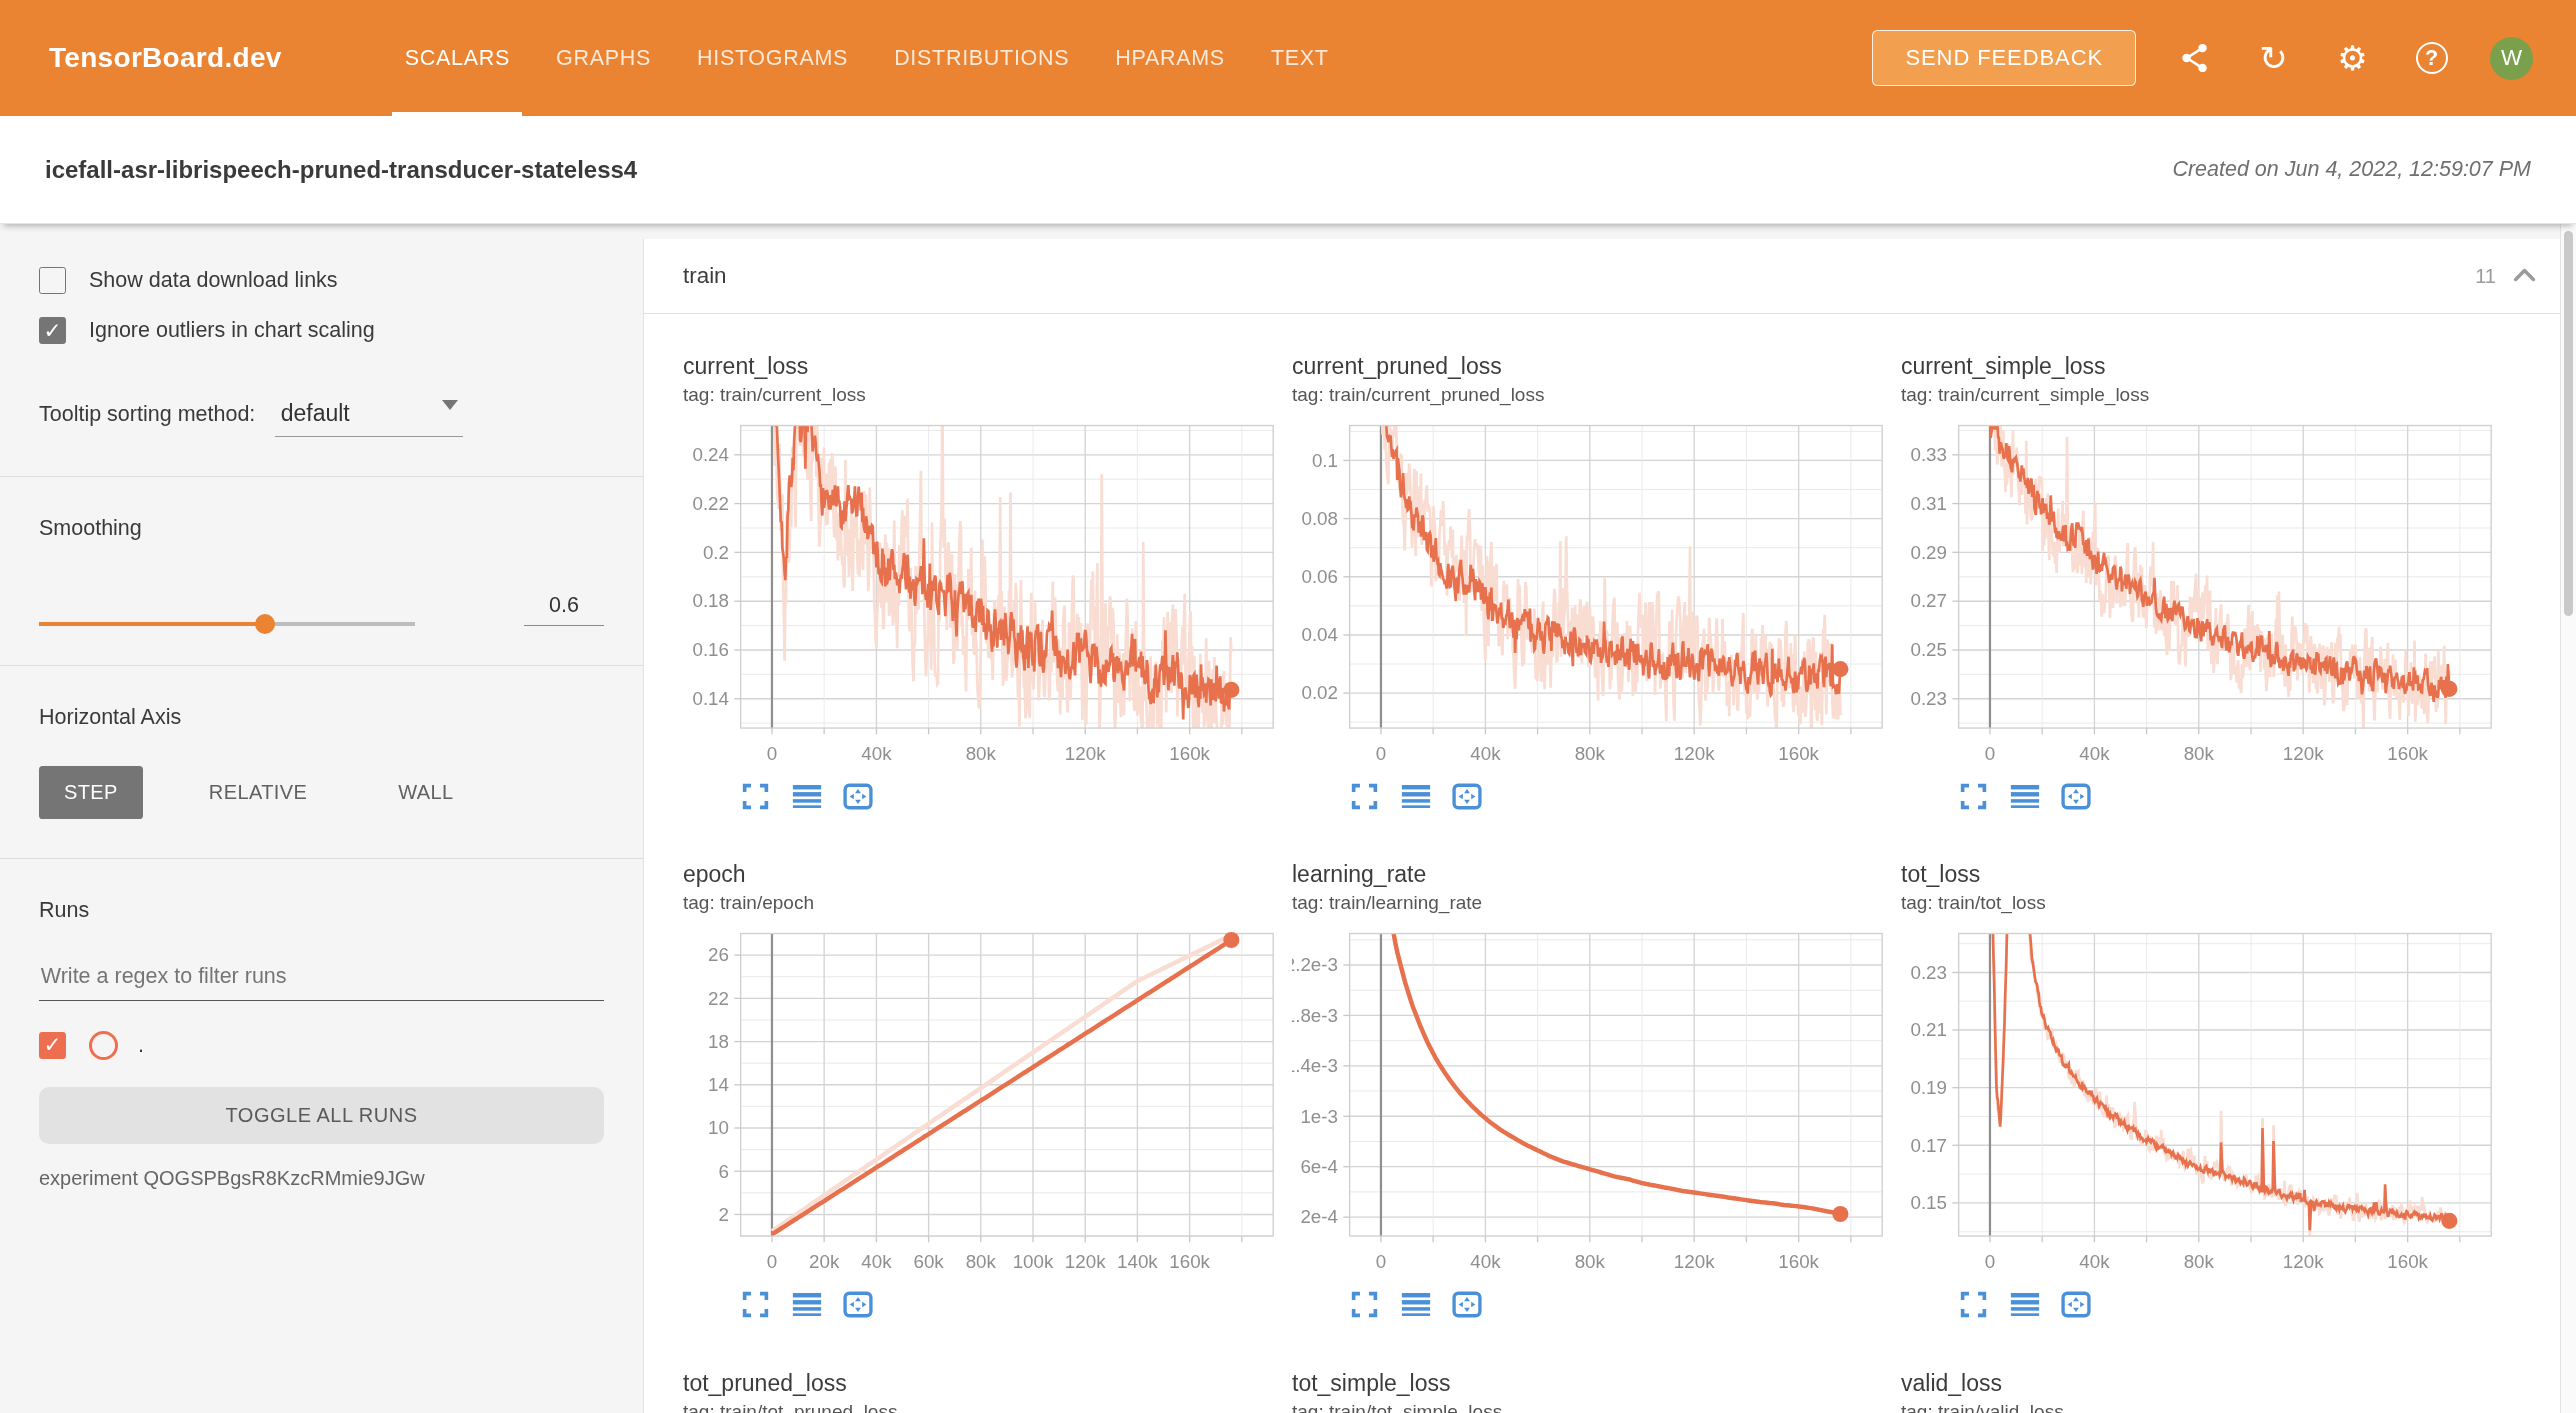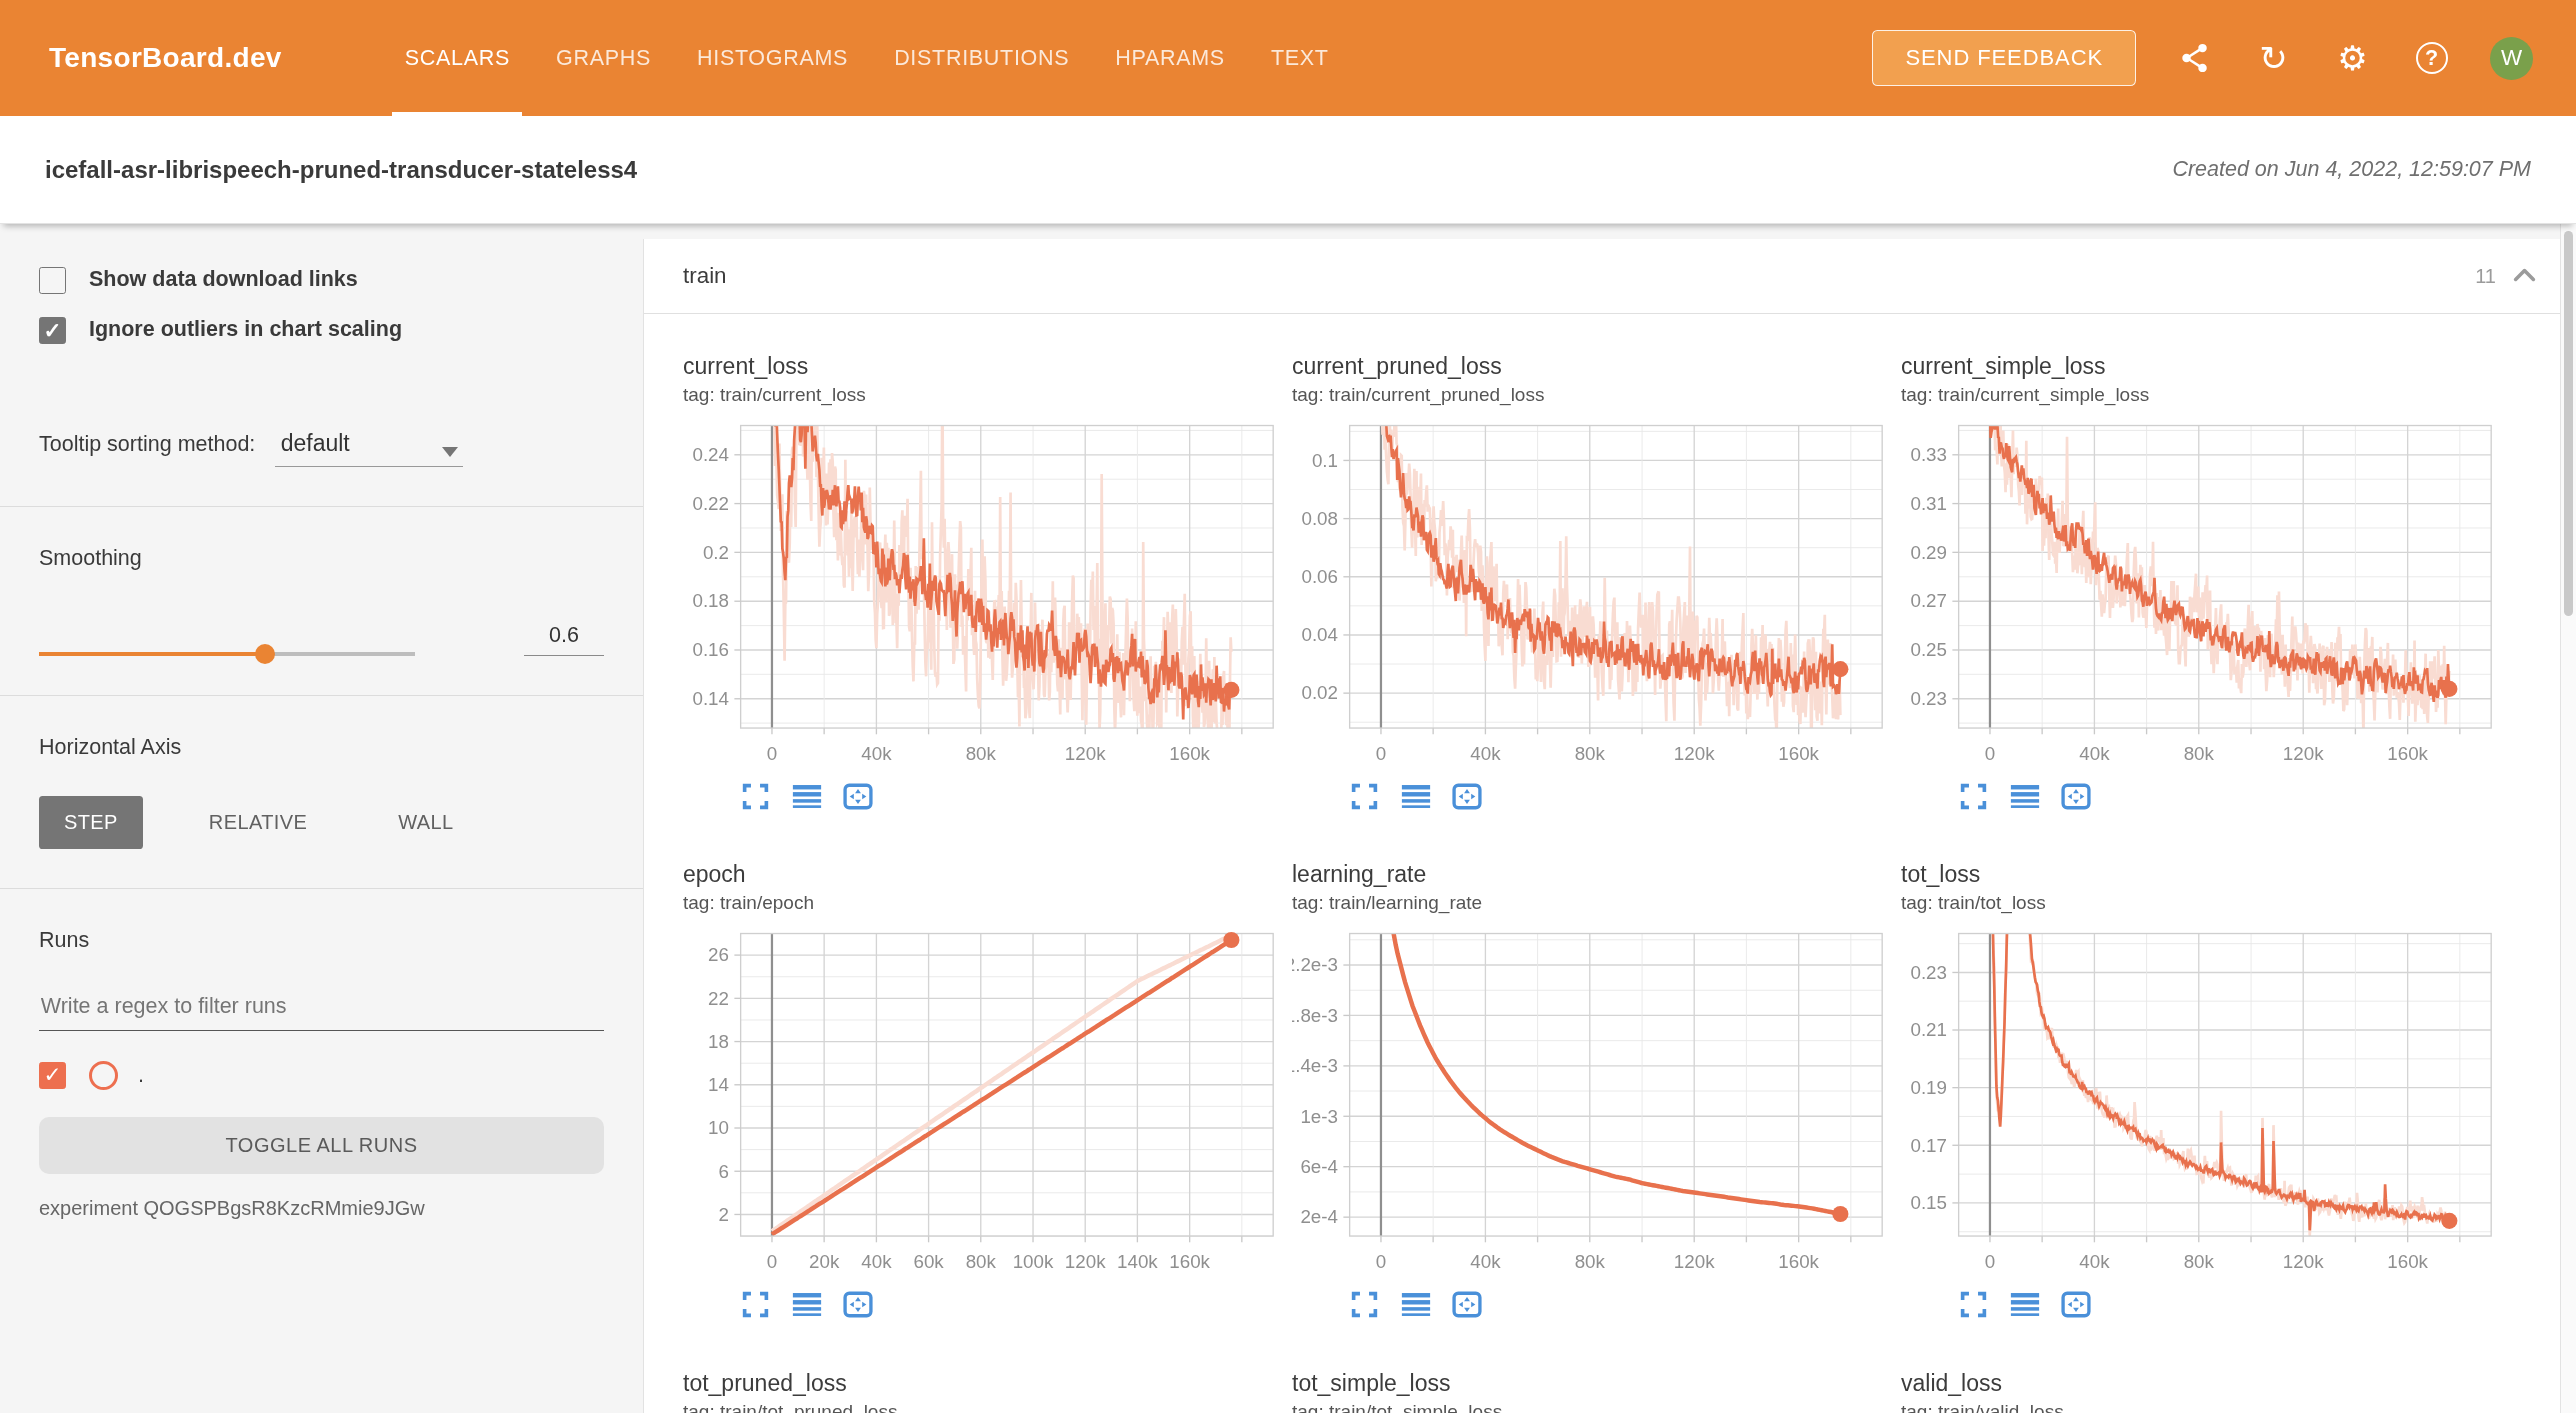--- a/index.html
+++ b/index.html
@@ -33,31 +33,31 @@
                padding:0 45px; border-bottom:0.9px solid #e3e3e3; position:relative; z-index:5;
                box-shadow:0 4.5px 6.3px -2.7px rgba(0,0,0,.28); }
   .exp-title { font-size:24px; font-weight:bold; color:#3a3a3a; }
   .created { margin-left:auto; font-size:21.5px; font-style:italic; color:#6f6f6f; }
 
   
   .content { display:flex; height:1200px; position:relative; background:#f5f5f5; }
 
   
   .sidebar { width:643px; background:#f5f5f5; padding:43px 39px 0 39px; flex:none; }
-  .cb-row { display:flex; align-items:flex-start; margin-bottom:23px;font-weight:bold; }
+  .cb-row { display:flex; align-items:center; margin-bottom:23px; }
   .checkbox { width:27px; height:27px; border:1.8px solid #757575; border-radius:2.7px;
               margin-right:23px; flex:none; display:flex; align-items:center;
               justify-content:center; cursor:pointer; background:transparent; }
   .checkbox.checked { background:#757575; border-color:#757575; color:#fff; font-size:21.5px; }
   .checkbox.checked-orange { background:#ed6f4f; border-color:#ed6f4f; color:#fff; font-size:21.5px; }
   .cb-label { font-size:21.5px; color:#3a3a3a; }
   .tooltip-row { display:flex; align-items:baseline; margin-top:56px; }
   .tooltip-label { font-size:21.5px; color:#3a3a3a; }
   .select { margin-left:20px; border-bottom:0.9px solid #999; padding:0 5.4px 9px 5.4px;
-            min-width:188px; display:flex; align-items:flex-end; cursor:pointer;margin-top:30px; }
+            min-width:188px; display:flex; align-items:flex-start; cursor:pointer; }
   .select-value { font-size:23px; color:#333; }
   .select-arrow { margin-left:auto; width:0; height:0; border-left:8px solid transparent;
                   border-right:8px solid transparent; border-top:10px solid #757575; }
   .divider { height:0.9px; background:#dcdcdc; margin:39px -39px 0 -39px; }
   .section-label { font-size:21.5px; color:#3a3a3a; margin-top:39px; }
   .slider-row { display:flex; align-items:flex-end; margin-top:52px; }
   .slider { position:relative; width:376px; height:3.6px; background:#bdbdbd; cursor:pointer; }
   .slider-fill { position:absolute; left:0; top:0; height:3.6px; width:60%; background:#ea8433; }
   .slider-thumb { position:absolute; left:60%; top:50%; transform:translate(-50%,-50%);
                   width:20px; height:20px; border-radius:50%; background:#ea8433; }

